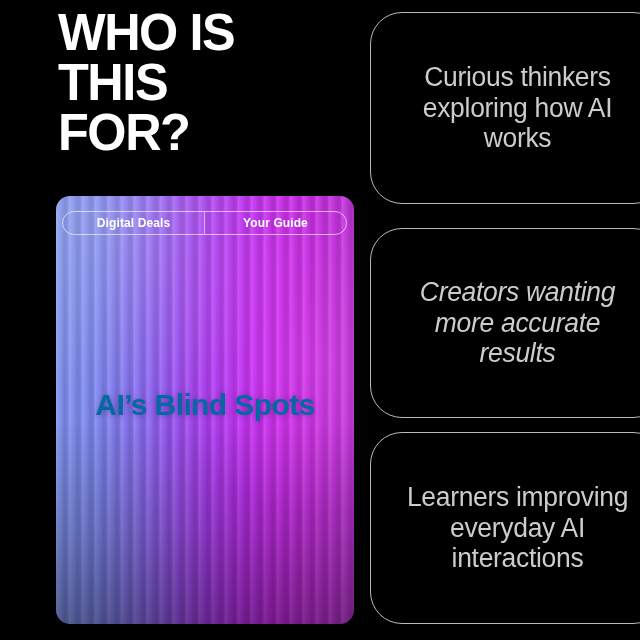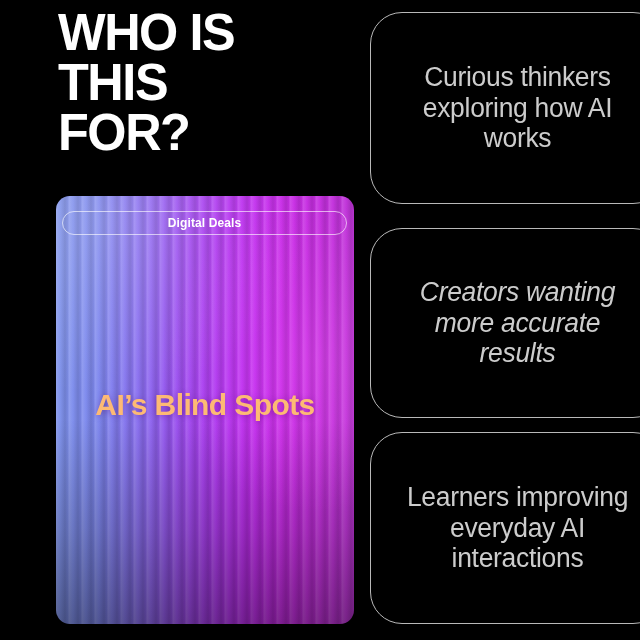--- a/index.html
+++ b/index.html
@@ -107,21 +107,21 @@
   .tab-item + .tab-item {
     border-left: 1px solid rgba(255,255,255,0.55);
   }
 
   #promo-title {
     position: absolute;
     left: 14px;
     top: 388px;
     width: 298px;
     text-align: center;
-    color: #fdba74;
+    color: #0369a1;
     font-size: 30px;
     font-weight: 600;
     letter-spacing: -0.6px;
     text-shadow: 0 1px 6px rgba(80,0,110,0.35);
   }
 
   
   .aud-card {
     position: absolute;
     left: 328px;
@@ -156,20 +156,21 @@
   <div id="headline">WHO IS
 THIS
 FOR?</div>
 
   <div id="promo-card">
     <div id="promo-card-sheen"></div>
   </div>
 
   <div id="tab-bar">
     <div class="tab-item">Digital Deals</div>
+    <div class="tab-item">Your Guide</div>
   </div>
 
   <div id="promo-title">AI’s Blind Spots</div>
 
   <div class="aud-card" id="aud-card-0">
     <div class="aud-text">Curious thinkers exploring how AI works</div>
   </div>
 
   <div class="aud-card" id="aud-card-1">
     <div class="aud-text">Creators wanting more accurate results</div>

